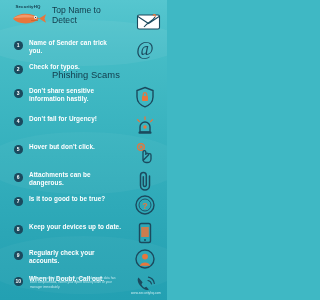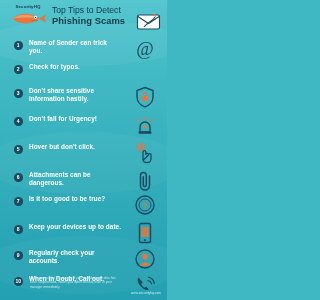--- a/index.html
+++ b/index.html
@@ -36,21 +36,21 @@
     font-size:4.4px; letter-spacing:.1px; font-weight:bold;
     color:#123a4a; white-space:nowrap;
   }
   #fish-icon { display:block; margin:1.5px auto 0; }
 
   #title-block {
     position:absolute; left:52px; top:5px; width:74px;
     color:#123a4a; line-height:1.18;
   }
   #title-line-1 { font-size:8.6px; font-weight:normal; }
-  #title-line-2 { font-size:9.4px; font-weight:bold; letter-spacing:.05px; }
+  #title-line-2 { font-size:9.4px; font-weight:normal; letter-spacing:.05px;margin-top:44px; }
 
   #envelope-icon { position:absolute; right:4px; top:10px; }
 
   
   #tips-list {
     position:absolute; top:36px; left:0; width:167px; height:238px;
   }
   .tip-row {
     position:absolute; left:0; width:167px; height:20px;
     display:flex; align-items:center;
@@ -101,21 +101,21 @@
       <path d="M4 7.5 C9 1, 24 1, 30 7.5 C24 14, 9 14, 4 7.5 Z" fill="#e8763c"></path>
       <path d="M4 7.5 C9 2.5, 22 2.5, 28 7 C22 6, 10 6.5, 4 7.5 Z" fill="#f29b6b"></path>
       <path d="M30 7.5 L37 3.2 L35.5 7.5 L37 11.8 Z" fill="#e8763c"></path>
       <ellipse cx="26.5" cy="6.3" rx="1.5" ry="1.5" fill="#ffffff"></ellipse>
       <circle cx="26.6" cy="6.4" r="0.7" fill="#1b3d4d"></circle>
       <path d="M22 9.5 L29 9.5" stroke="#c85c28" stroke-width="0.7" fill="none"></path>
     </svg>
   </div>
 
   <div id="title-block">
-    <div id="title-line-1">Top Tips to Detect</div>
+    <div id="title-line-1">Top Name to Detect</div>
     <div id="title-line-2">Phishing Scams</div>
   </div>
 
   <svg id="envelope-icon" width="28" height="22" viewBox="0 0 28 22">
     <rect x="2.5" y="5" width="22" height="14" rx="1.6" fill="#ffffff" stroke="#1b4a5e" stroke-width="1.1"></rect>
     <path d="M2.5 6.2 L13.5 13.5 L24.5 6.2" fill="none" stroke="#1b4a5e" stroke-width="1.1"></path>
     <path d="M9 17 C13 12, 18 11, 20 7" fill="none" stroke="#1b4a5e" stroke-width="1.1"></path>
     <path d="M20 7 C21.5 4.5, 18.5 3.5, 18 5.8" fill="none" stroke="#e8763c" stroke-width="1.1"></path>
   </svg>
 </div>

